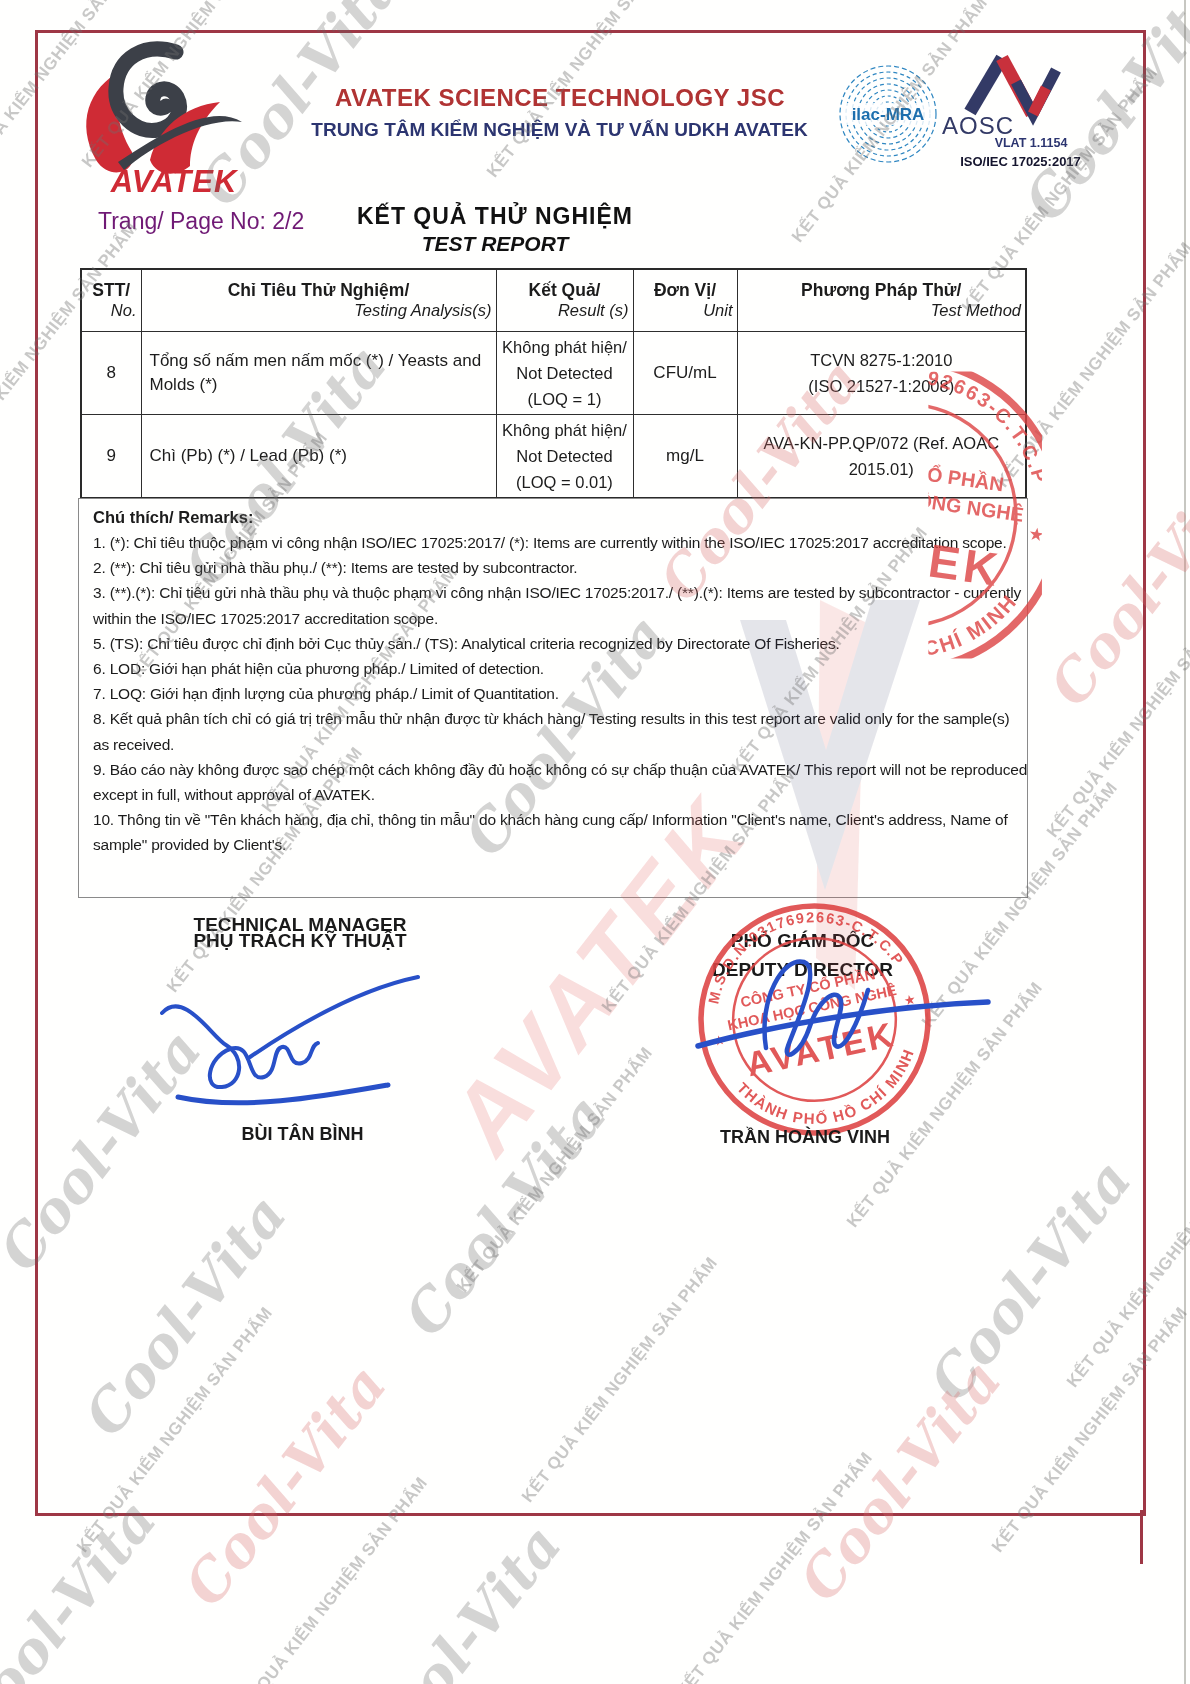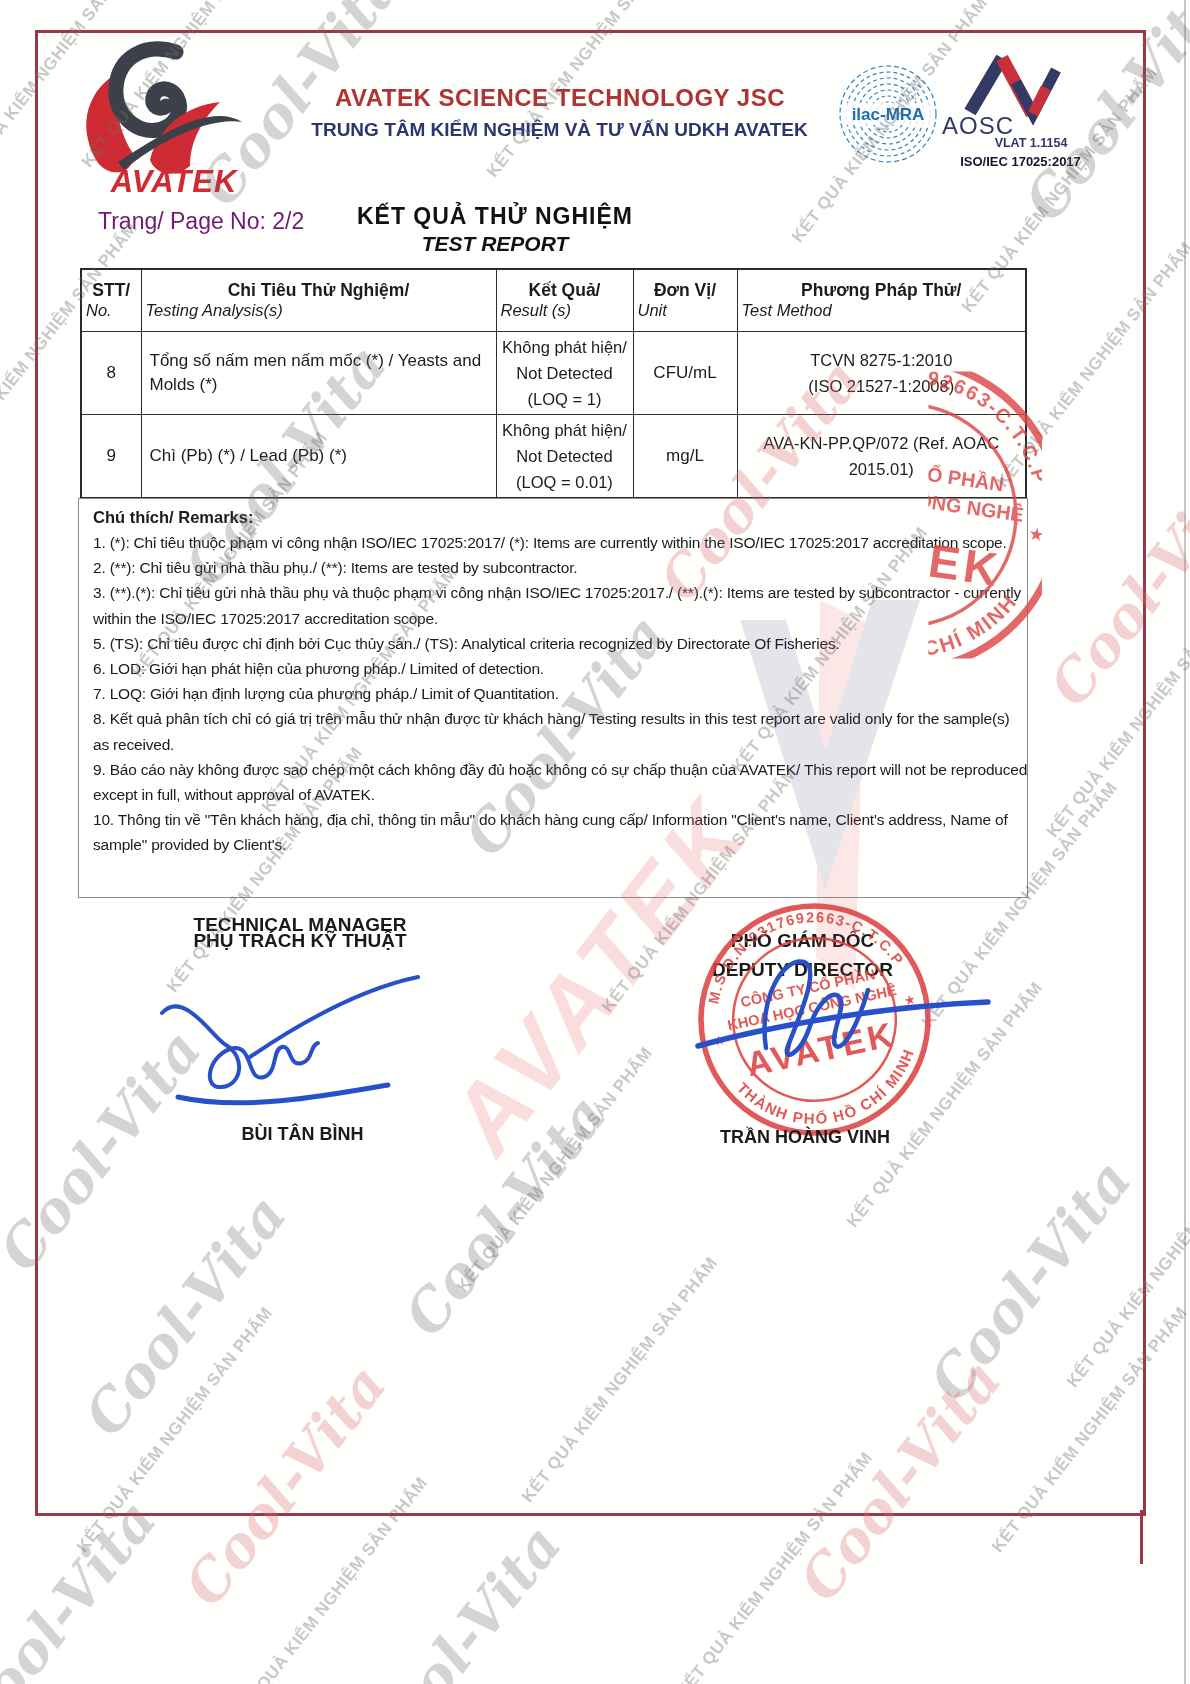--- a/index.html
+++ b/index.html
@@ -24,21 +24,21 @@
   .aosc-vlat{position:absolute;left:975px;top:136px;width:112px;text-align:center;
              font-size:12.5px;font-weight:700;color:#2c3570;z-index:3;}
   .aosc-iso{position:absolute;left:938px;top:154px;width:165px;text-align:center;
             font-size:13px;font-weight:700;color:#15152e;z-index:3;}
   
   .rtable{position:absolute;left:80px;top:268px;width:945px;border-collapse:collapse;
           table-layout:fixed;z-index:3;background:transparent;}
   .rtable td,.rtable th{border:1.5px solid #2e2e2e;vertical-align:middle;padding:2px 4px;}
   .rtable{border:2.5px solid #2a2a2a;}
   .h-vi{font-size:17.5px;font-weight:700;text-align:center;}
-  .h-en{font-size:16.5px;font-style:italic;text-align:left;font-weight:400;}
+  .h-en{font-size:16.5px;font-style:italic;text-align:right;font-weight:400;}
   .c-center{text-align:center;font-size:17px;}
   .c-left{text-align:left;font-size:17px;padding-left:8px !important;line-height:24px;margin-left:42px;}
   .mline{text-align:center;font-size:16.5px;line-height:26px;}
   
   .remarks-box{position:absolute;left:78px;top:498px;width:950px;height:400px;
                border:1.5px solid #8a8a8a;z-index:3;overflow:hidden;box-sizing:border-box;
                padding:9px 8px 0 14px;}
   .remarks-heading{font-size:16.5px;font-weight:700;margin-bottom:3px;}
   .remark-item{font-size:15.5px;line-height:25.2px;letter-spacing:-0.2px;color:#1b1b1b;width:935px;}
   

